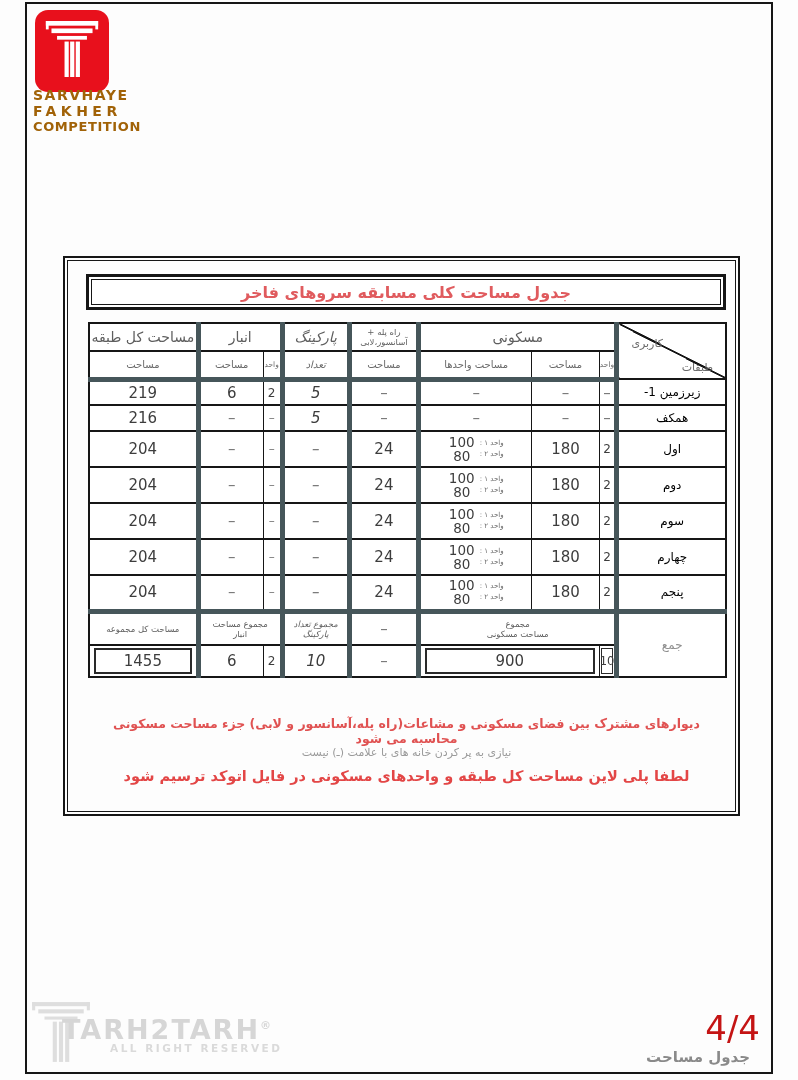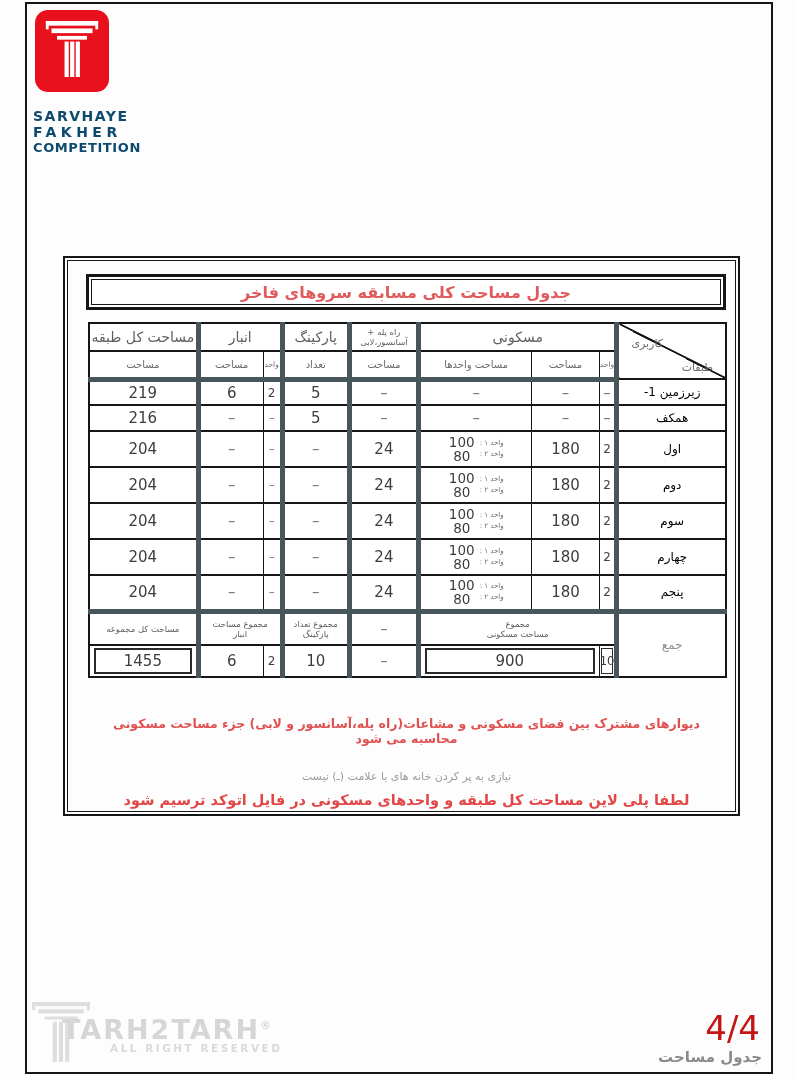--- a/index.html
+++ b/index.html
@@ -6,42 +6,42 @@
   body{
     width:798px;height:1080px;position:relative;background:#fdfdfd;
     font-family:"DejaVu Sans",sans-serif;overflow:hidden;
   }
   .abs{position:absolute;}
   
   .page-frame{left:25px;top:2px;right:25px;bottom:6px;border:2px solid #161616;}
   
   .logo-badge{left:35px;top:10px;width:74px;height:82px;background:#e8101c;border-radius:13px;
     display:flex;align-items:center;justify-content:center;}
-  .logo-text{left:33px;top:108px;color:#0c4a6e;font-weight:bold;line-height:16px;font-size:14px;}
+  .logo-text{left:33px;top:87px;color:#a16207;font-weight:bold;line-height:16px;font-size:14px;}
   .logo-text div:nth-child(1){letter-spacing:1.5px;}
   .logo-text div:nth-child(2){letter-spacing:4.5px;}
   .logo-text div:nth-child(3){letter-spacing:0.6px;font-size:13px;}
   
   .sheet{left:63px;top:256px;width:677px;height:560px;border:2px solid #161616;padding:2px;box-sizing:border-box;}
   .sheet-in{width:100%;height:100%;border:1px solid #161616;box-sizing:border-box;}
   
   .title-box{left:86px;top:274px;width:640px;height:36px;border:3px solid #161616;padding:2px;box-sizing:border-box;background:#fff;}
   .title-in{width:100%;height:100%;border:1px solid #161616;box-sizing:border-box;
     display:flex;align-items:center;justify-content:center;}
   .title-in span{color:#e05b5e;font-weight:bold;font-size:16px;}
   
   table.area{left:88px;top:322px;width:639px;border-collapse:collapse;table-layout:fixed;
     position:absolute;border:2px solid #161616;background:#fff;}
   table.area td{border:2px solid #161616;text-align:center;vertical-align:middle;padding:0;overflow:hidden;}
   .c-floor{border-left:5px solid #46565a !important;}
   .c-runit{border-left:1px solid #161616 !important;border-right:5px solid #46565a !important;}
   .c-rarea{border-left:1px solid #161616 !important;border-right:1px solid #161616 !important;}
   .c-ruarea{border-left:5px solid #46565a !important;border-right:1px solid #161616 !important;}
   .c-stairs{border-left:5px solid #46565a !important;border-right:5px solid #46565a !important;}
-  .c-parking{border-left:5px solid #46565a !important;border-right:5px solid #46565a !important;}
+  .c-parking{border-left:5px solid #46565a !important;border-right:5px solid #46565a !important;font-style:italic;}
   .c-sunit{border-left:1px solid #161616 !important;border-right:5px solid #46565a !important;}
   .c-sarea{border-left:5px solid #46565a !important;border-right:1px solid #161616 !important;}
   tr.hdr-b td{border-bottom:5px solid #46565a;}
   tr.tot-1 td{border-top:5px solid #46565a;}
   .hgrp{font-size:14px;color:#5e5e5e;}
   .hsub{font-size:10px;color:#6a6a6a;}
   .hsub-sm{font-size:7.5px;color:#6a6a6a;}
   .h2l{font-size:8.5px;line-height:10px;color:#5e5e5e;}
   .flabel{font-size:12px;color:#000000;}
   .val{font-size:15px;color:#3d3d3d;}
@@ -54,31 +54,31 @@
   .units{display:flex;flex-direction:row;align-items:center;justify-content:center;gap:5px;direction:rtl;}
   .ulbl{display:flex;flex-direction:column;font-size:7px;color:#6a6a6a;line-height:11px;text-align:right;}
   .unum{display:flex;flex-direction:column;font-size:13.5px;color:#3d3d3d;line-height:14px;text-align:center;}
   .tlabel{font-size:8.5px;line-height:10px;color:#5e5e5e;}
   .vbox{border:2px solid #2a2a2a;margin:2px 4px;padding:0 2px;font-size:15px;color:#3d3d3d;
     display:flex;align-items:center;justify-content:center;height:22px;}
   .vbox.narrow{margin:1px 1px;border-width:1.5px;font-size:11.5px;height:24px;padding:0;}
   .sum-label{font-size:12px;color:#8f8f8f;}
   
   .notes{left:88px;top:716px;width:637px;text-align:center;direction:rtl;}
-  .note-1{color:#e05252;font-weight:bold;font-size:12.5px;margin-bottom:24px;}
+  .note-1{color:#e05252;font-weight:bold;font-size:12.5px;margin-bottom:0;}
   .note-2{color:#9a9a9a;font-size:11px;margin-bottom:9px;}
   .note-3{color:#e34646;font-weight:bold;font-size:14.5px;}
   
   .wm-icon{left:30px;top:1000px;}
   .wm-brand{left:62px;top:1014px;font-size:27px;font-weight:bold;color:#d6d6d6;letter-spacing:2px;}
   .wm-brand sup{font-size:11px;}
   .wm-tag{left:66px;top:1042px;font-size:10.5px;color:#dadada;letter-spacing:2.5px;font-weight:bold;padding-left:44px;}
   
   .pagenum{right:38px;top:1008px;font-size:34px;color:#c41414;}
-  .footer-label{right:36px;top:1048px;font-size:15px;font-weight:bold;color:#8a8a8a;direction:rtl;}
+  .footer-label{right:48px;top:1048px;font-size:15px;font-weight:bold;color:#8a8a8a;direction:rtl;}
 </style>
 </head>
 <body>
 
 <div class="abs page-frame"></div>
 
 <div class="abs logo-badge">
   <span>
     <svg width="56" height="62" viewBox="0 0 60 66">
       <g fill="#ffffff">

